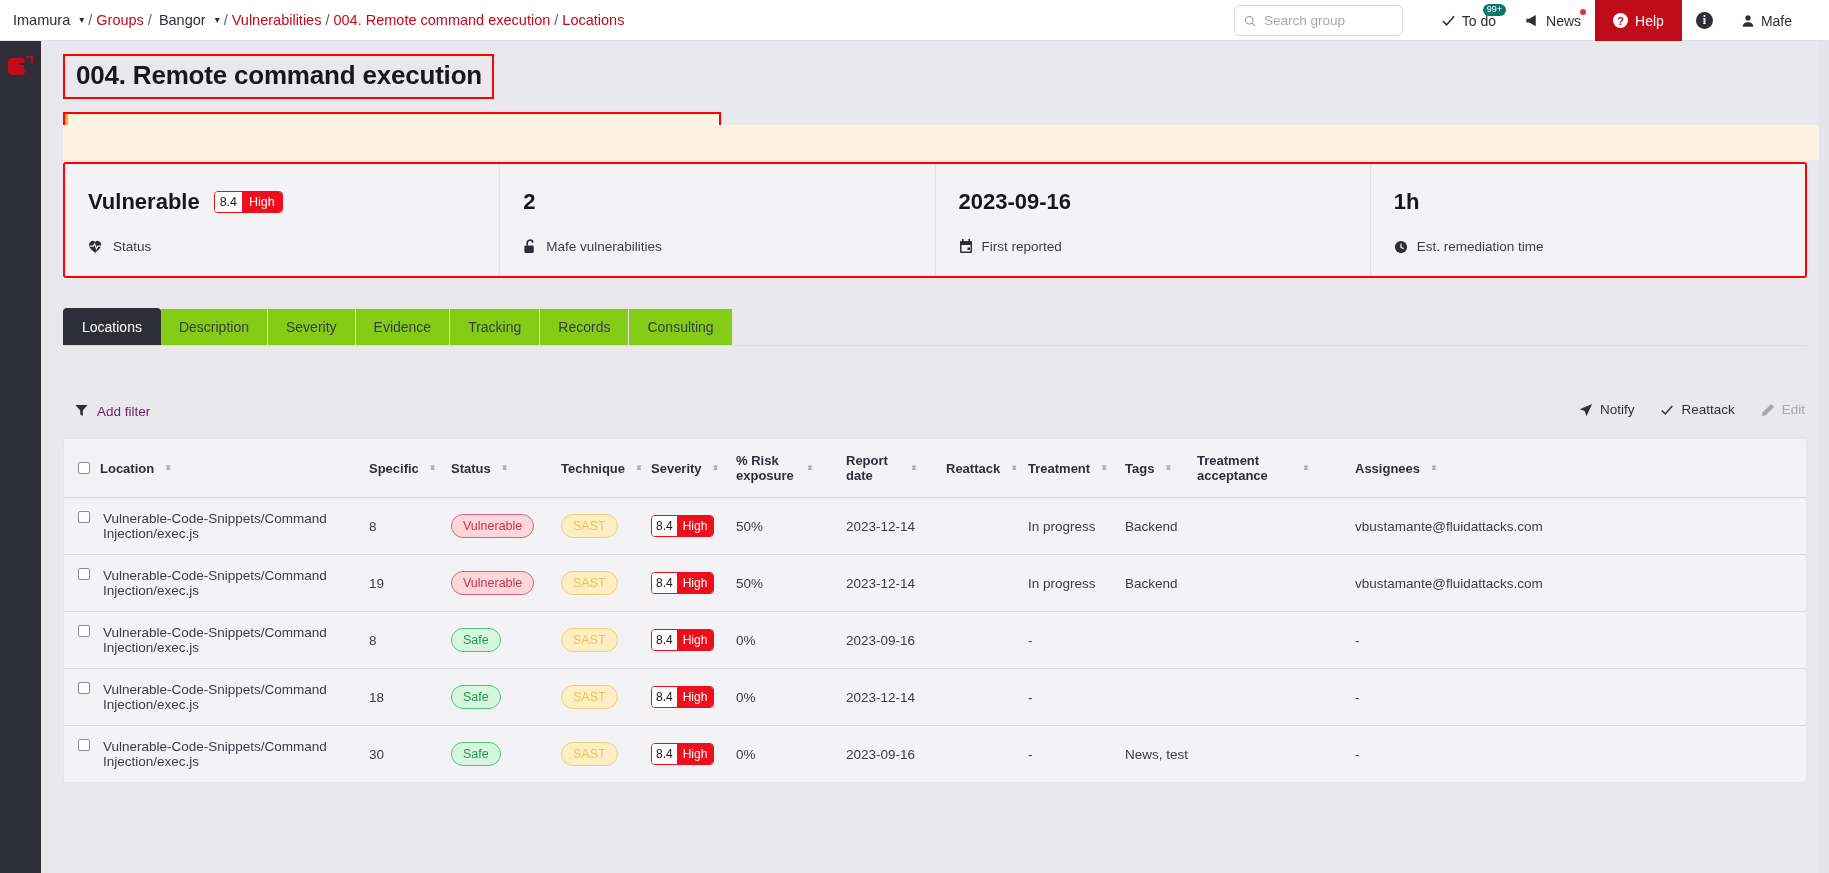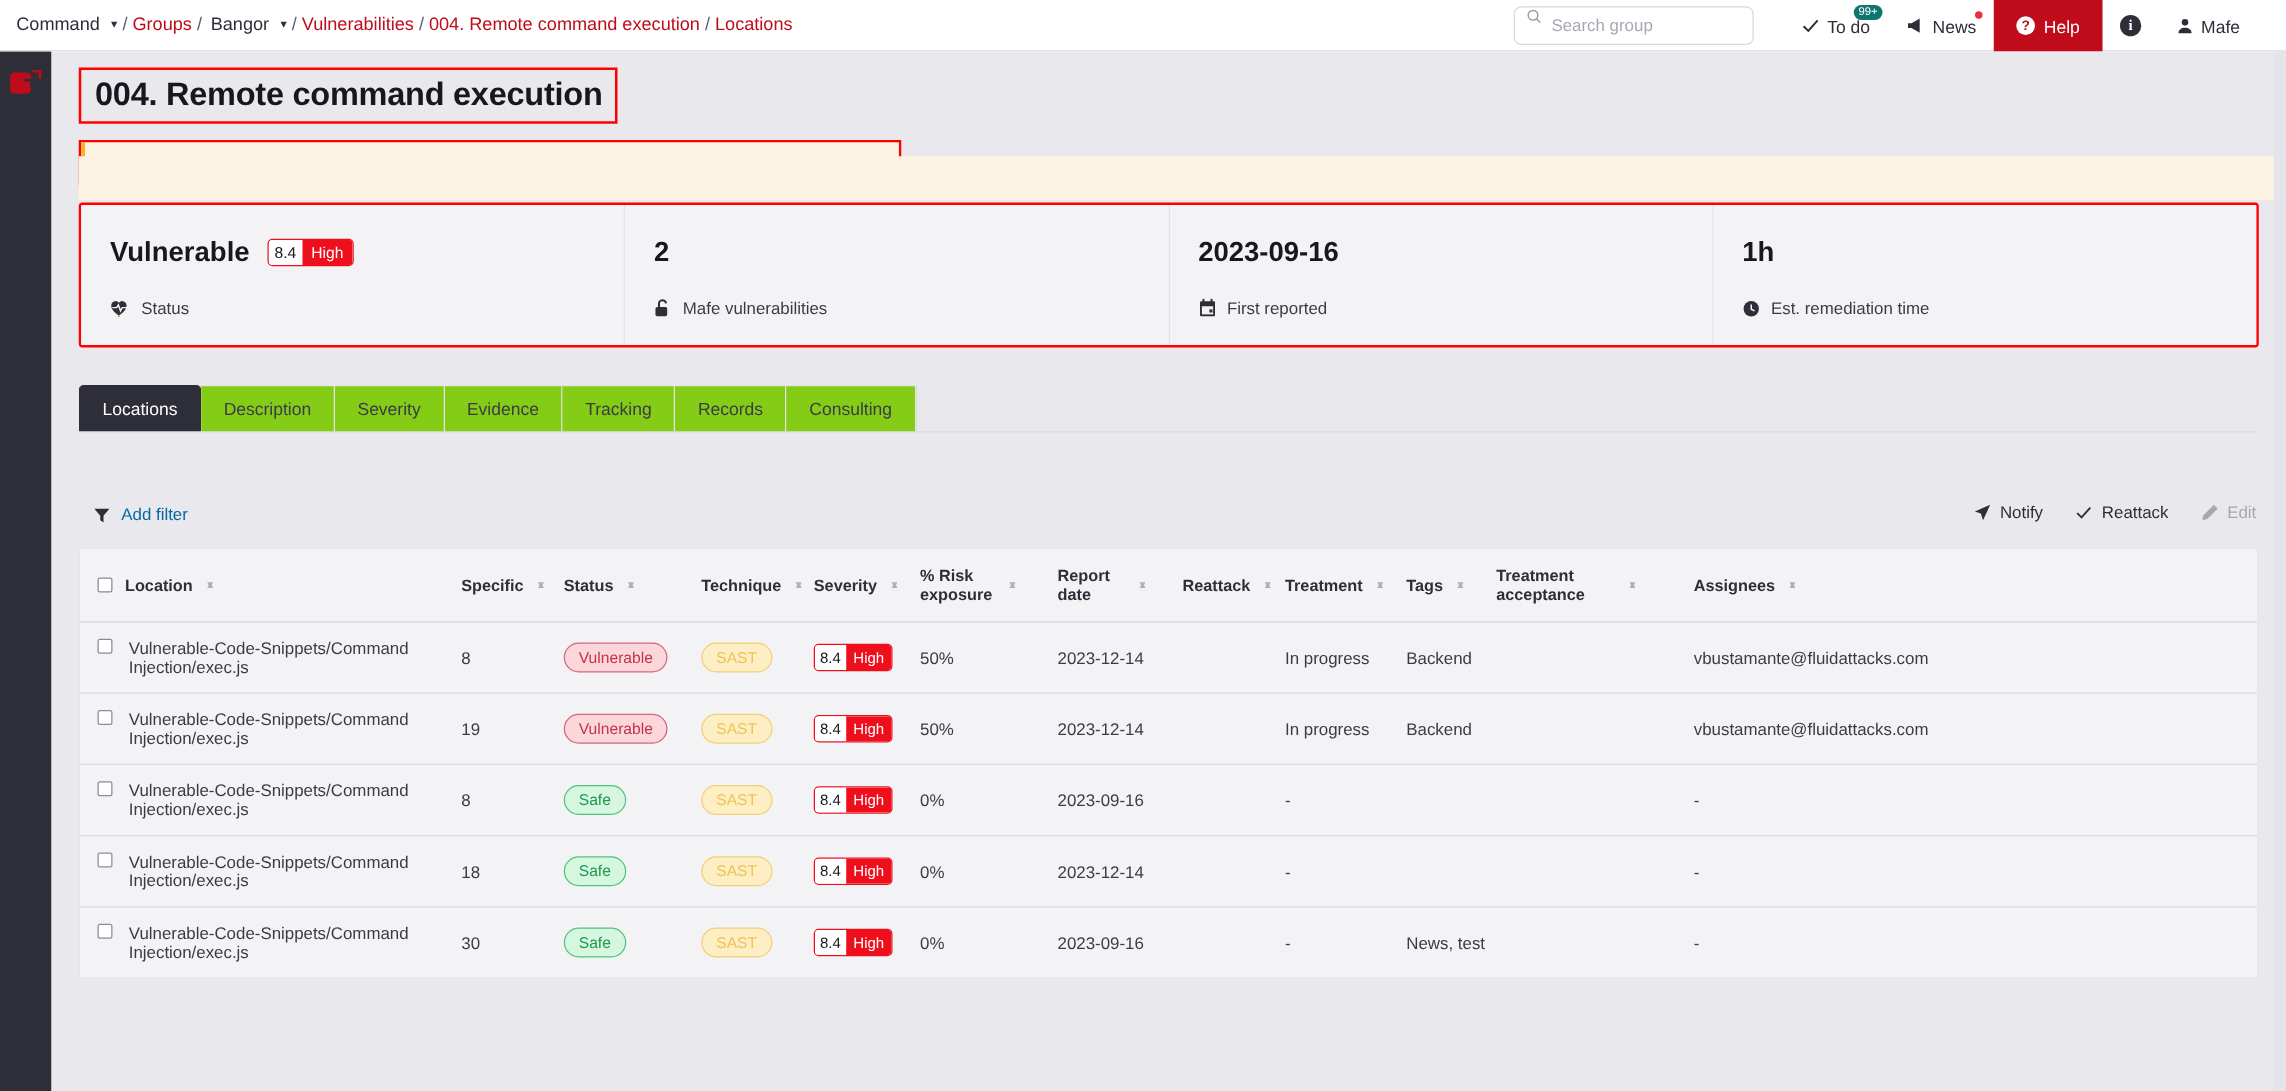--- a/index.html
+++ b/index.html
@@ -23,22 +23,22 @@
   }
   .bc-item { color: #2e2e38; padding: 0 3px; }
   .bc-link { color: #bf0b1a; }
   .bc-sep { color: #5c5c70; margin: 0 2px; }
   .caret { display:inline-block; margin-left:4px; font-size:10px; color:#2e2e38; transform: translateY(-1px);}
   .topright {
     position: absolute; right: 0; top: 0; height: 41px;
     display: flex; align-items: center; gap: 0;
   }
   .searchgroup {
-    width: 192px; height: 31px; border: 1px solid #d8d8de; border-radius: 6px;
-    display: flex; padding: 0 9px; gap: 8px; background: #fff;
+    width: 169px; height: 31px; border: 1px solid #d8d8de; border-radius: 6px;
+    display: flex; align-items: center; padding: 0 9px; gap: 8px; background: #fff;
     margin-right: 24px;
   }
   .searchgroup input {
     border: none; outline: none; font-size: 13.5px; color: #4a4a58;
     font-family: "Liberation Sans", sans-serif; width: 100%; background: transparent;
   }
   .searchgroup input::placeholder { color: #a7a7b2; }
   .tr-item {
     display: flex; align-items: center; gap: 6px;
     font-size: 14px; color: #2e2e38; padding: 0 14px; height: 41px;
@@ -143,22 +143,22 @@
     border: 1px solid #d9d9e0; border-radius: 6px;
     display: flex; align-items: center; gap: 9px; padding: 0 10px;
   }
   .tbl-search input {
     border: none; outline: none; background: transparent; width: 100%;
     font-size: 13.5px; font-family: "Liberation Sans", sans-serif; color: #4a4a58;
   }
   .tbl-search input::placeholder { color: #a7a7b2; }
   .addfilter {
     position: absolute; left: 12px; top: 58px;
-    display: flex; align-items: flex-end; gap: 9px;
-    font-size: 13.5px; color: #0369a1; cursor: pointer;
+    display: flex; align-items: flex-start; gap: 9px;
+    font-size: 13.5px; color: #701a75; cursor: pointer;
   }
   .actions {
     position: absolute; right: 2px; top: 56px;
     display: flex; align-items: center; gap: 26px; font-size: 13.5px;
   }
   .act { display: flex; align-items: center; gap: 7px; color: #2e2e38; cursor: pointer; }
   .act.disabled { color: #a7a7b2; cursor: default; }
 
   
   .table-wrap {
@@ -202,21 +202,21 @@
   .scrollbar-v {
     position: absolute; right: 0; top: 0; width: 10px; height: 100%;
     background: #e4e4ea;
   }
 </style>
 </head>
 <body>
 
 <div class="topbar">
   <div class="breadcrumb">
-    <span class="bc-item">Command</span>
+    <span class="bc-item">Imamura</span>
       <span class="caret">▾</span>
     <span class="bc-sep">/</span>
     <span class="bc-link">Groups</span>
     <span class="bc-sep">/</span>
     <span class="bc-item">Bangor</span>
       <span class="caret">▾</span>
     <span class="bc-sep">/</span>
     <span class="bc-link">Vulnerabilities</span>
     <span class="bc-sep">/</span>
     <span class="bc-link">004. Remote command execution</span>

